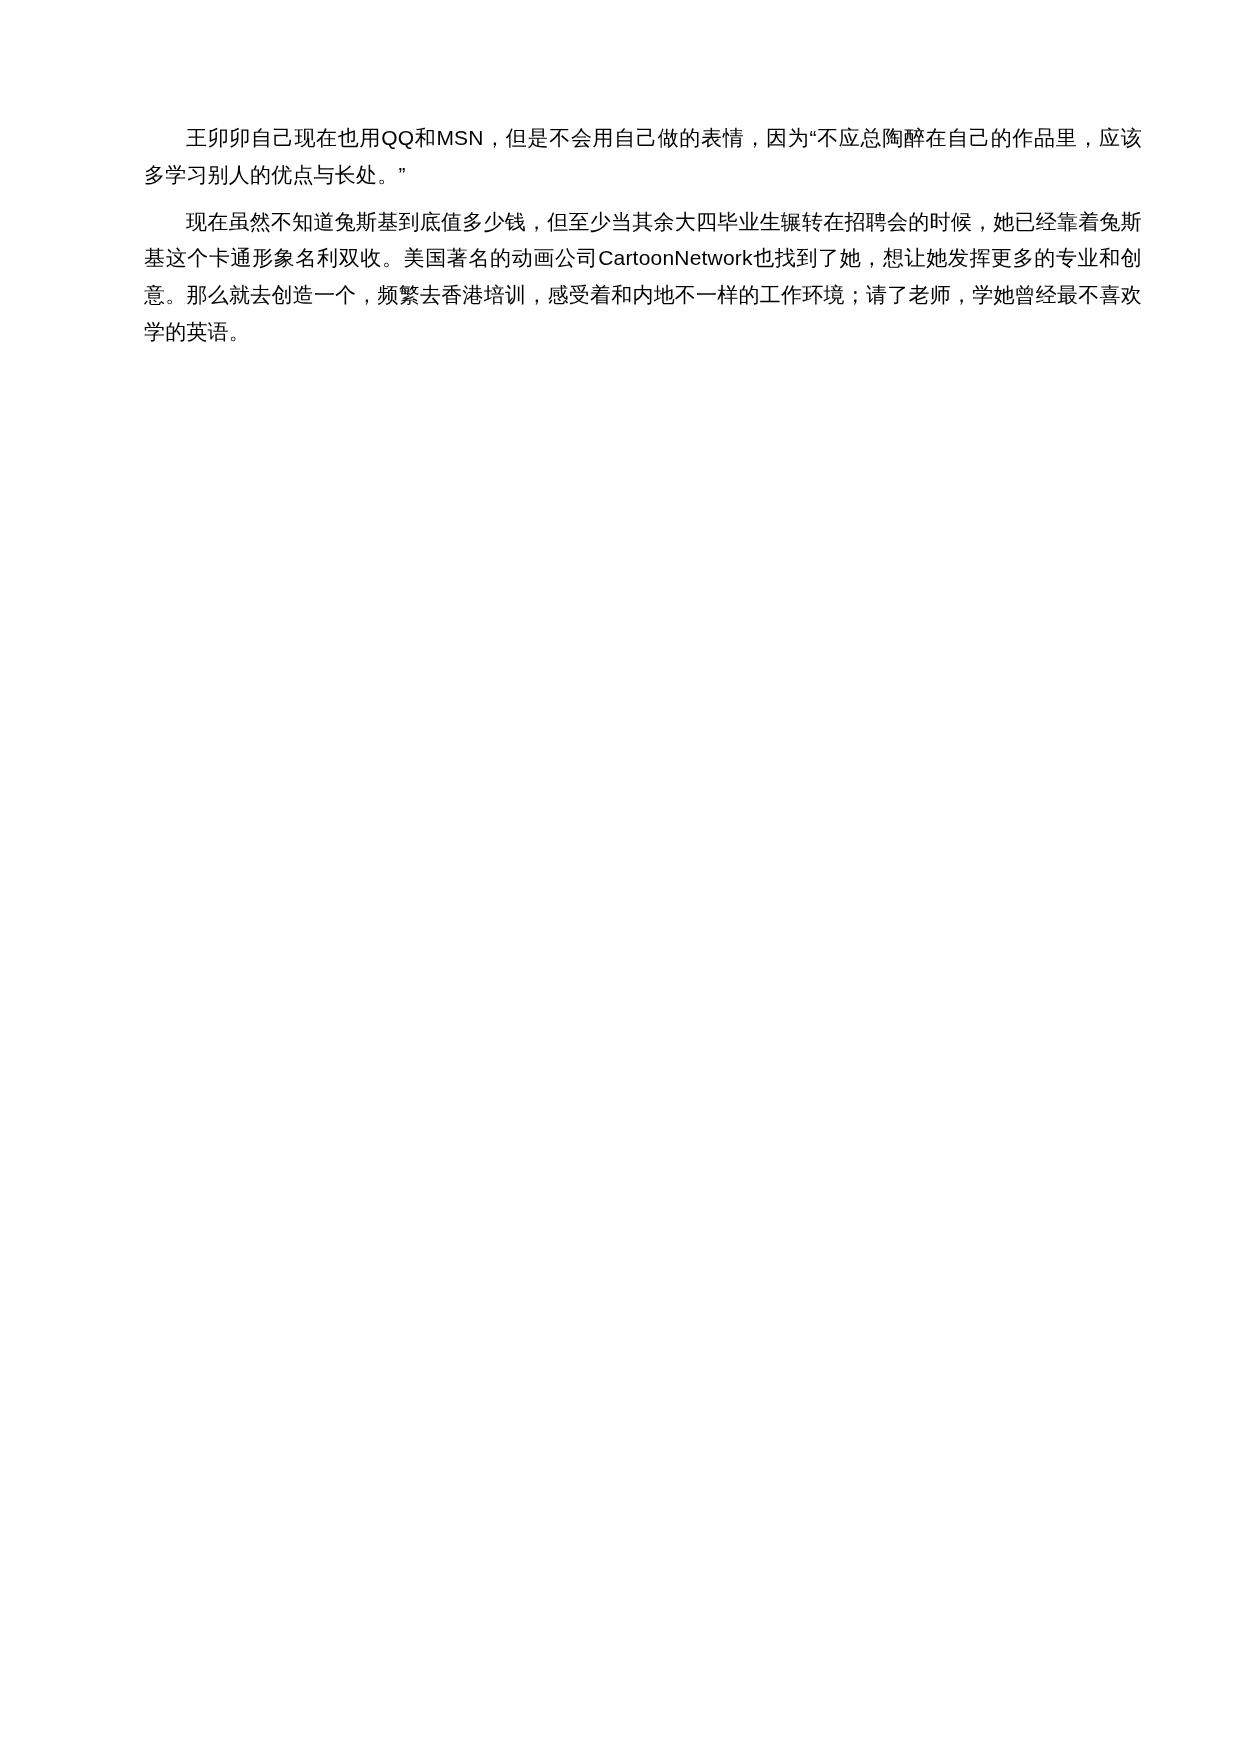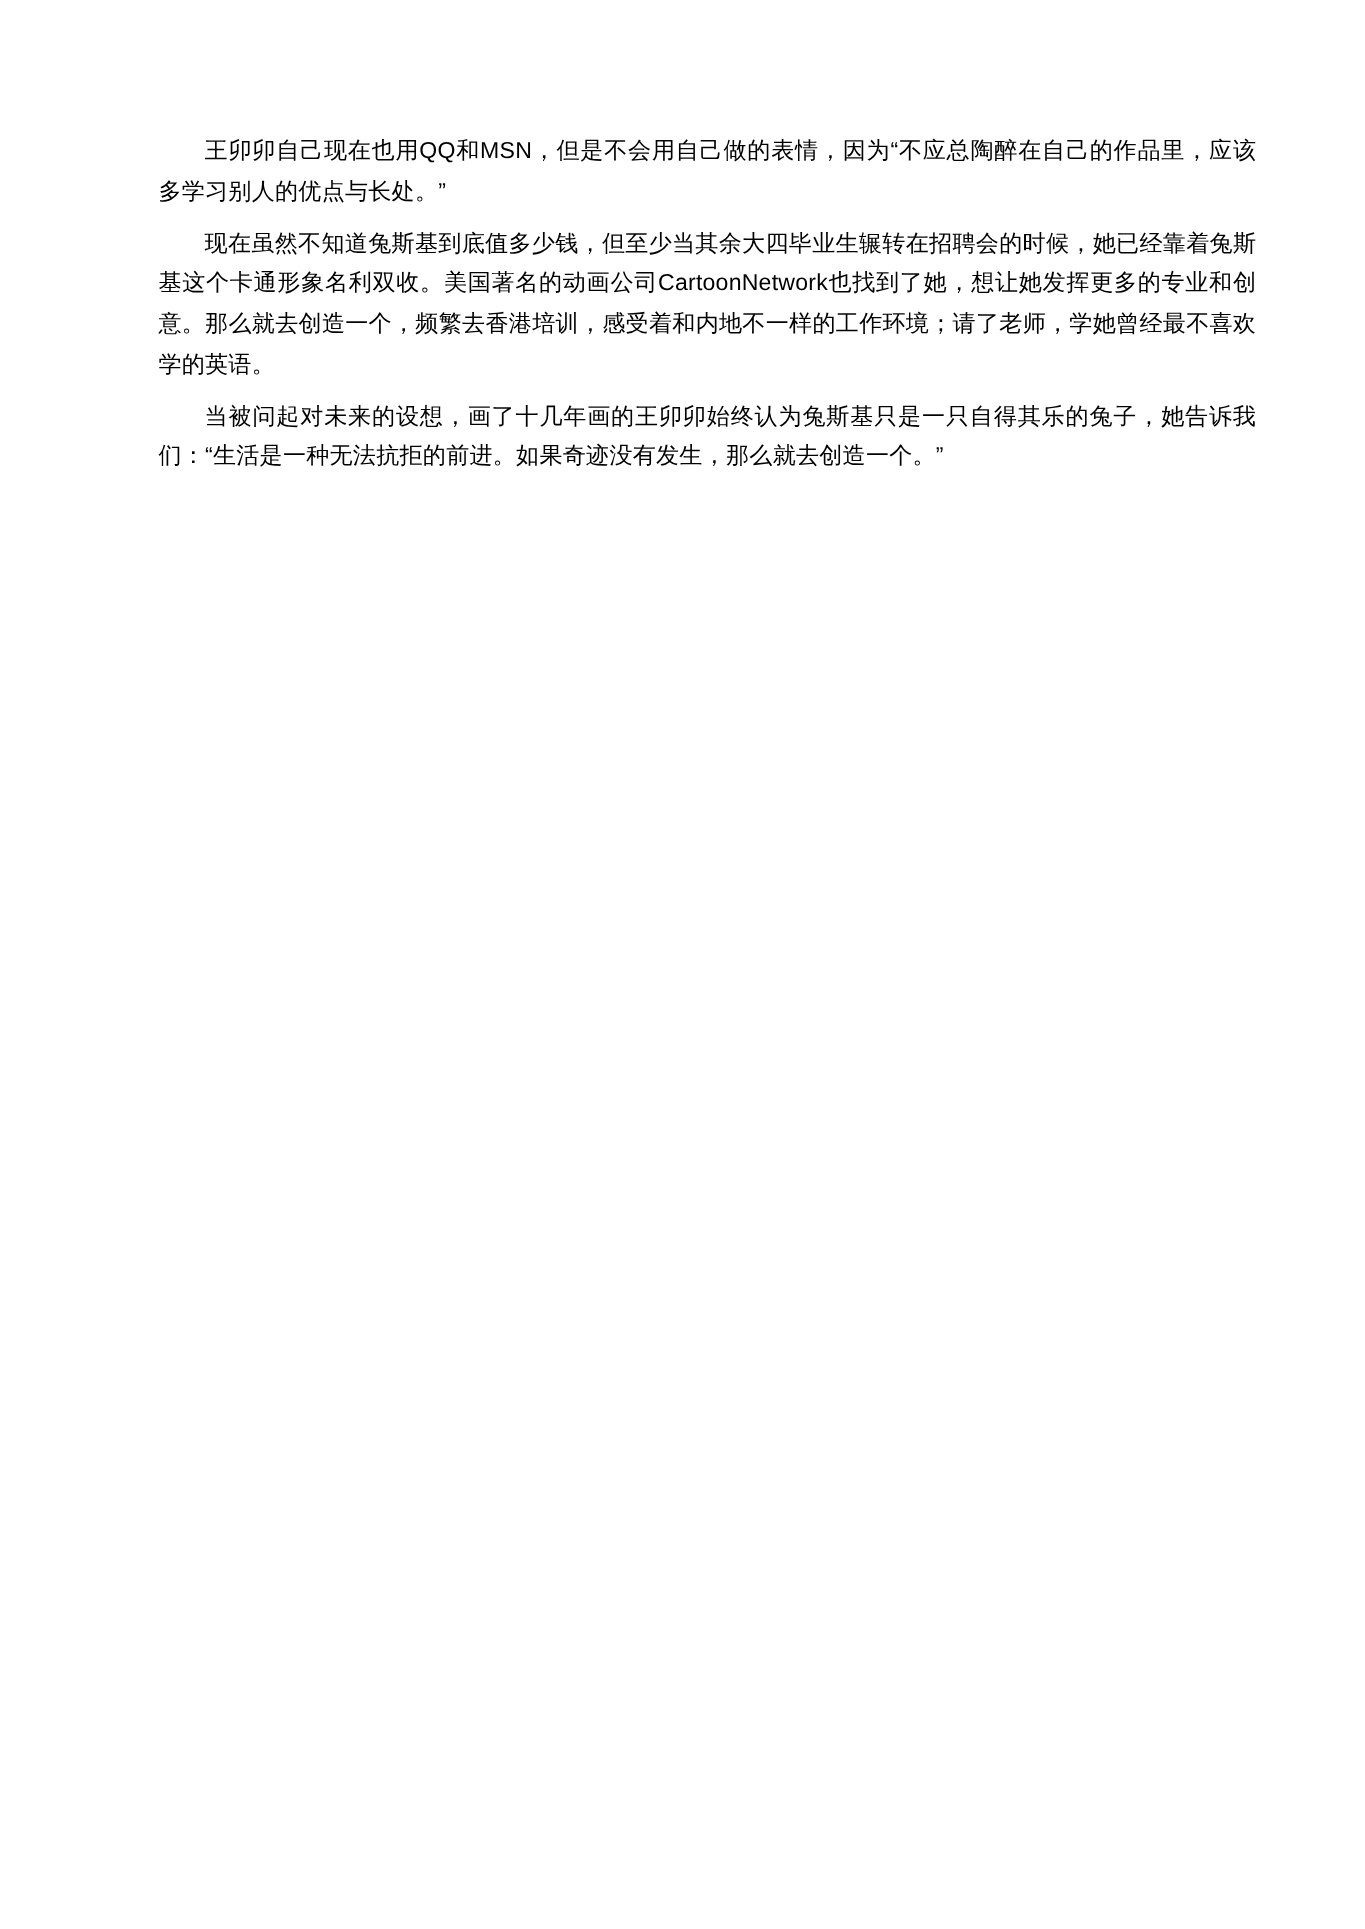--- a/index.html
+++ b/index.html
@@ -32,15 +32,14 @@
     white-space: pre-wrap;
   }
 </style>
 </head>
 <body>
 
 <div class="page">
   <div class="doc-body">
     <p class="para">王卯卯自己现在也用QQ和MSN，但是不会用自己做的表情，因为“不应总陶醉在自己的作品里，应该多学习别人的优点与长处。”</p>
     <p class="para">现在虽然不知道兔斯基到底值多少钱，但至少当其余大四毕业生辗转在招聘会的时候，她已经靠着兔斯基这个卡通形象名利双收。美国著名的动画公司CartoonNetwork也找到了她，想让她发挥更多的专业和创意。那么就去创造一个，频繁去香港培训，感受着和内地不一样的工作环境；请了老师，学她曾经最不喜欢学的英语。</p>
-    <p class="para">当被问起对未来的设想，画了十几年画的王卯卯始终认为兔斯基只是一只自得其乐的兔子，她告诉我们：“生活是一种无法抗拒的前进。如果奇迹没有发生，那么就去创造一个。”</p>
   </div>
 </div>
 
 </body></html>

